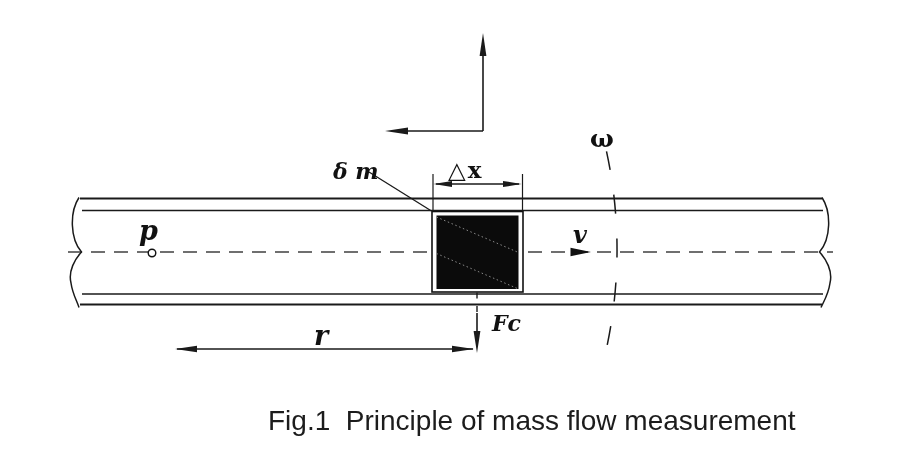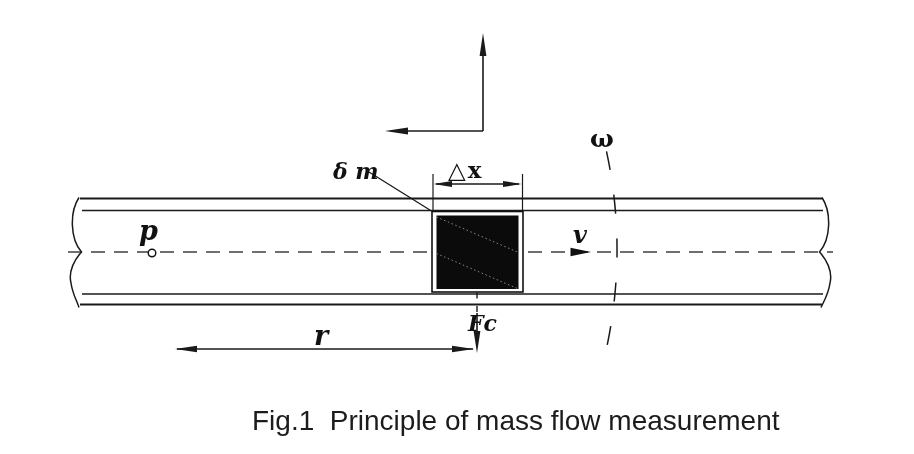--- a/index.html
+++ b/index.html
@@ -20,24 +20,24 @@
     line-height: 1;
     white-space: pre;
   }
   .ital { font-style: italic; }
   .lbl-p       { left: 139px; top: 217px; font-size: 27px; }
   .lbl-r       { left: 314px; top: 322px; font-size: 27px; }
   .lbl-delta-m { left: 333px; top: 160px; font-size: 22px; }
   .lbl-delta-x { left: 448px; top: 158px; font-size: 23px; letter-spacing: 2px; }
   .lbl-omega   { left: 590px; top: 126px; font-size: 25px; font-style: normal; }
   .lbl-v       { left: 573px; top: 223px; font-size: 24px; }
-  .lbl-fc      { left: 468px; top: 312px; font-size: 22px; }
+  .lbl-fc      { left: 492px; top: 312px; font-size: 22px; }
   .caption {
     position: absolute;
-    left: 252px; top: 407px;
+    left: 268px; top: 407px;
     font-family: "Liberation Sans", sans-serif;
     font-size: 28px;
     color: #1c1c1c;
     white-space: pre;
     line-height: 1;
   }
 </style>
 </head>
 <body>
 

